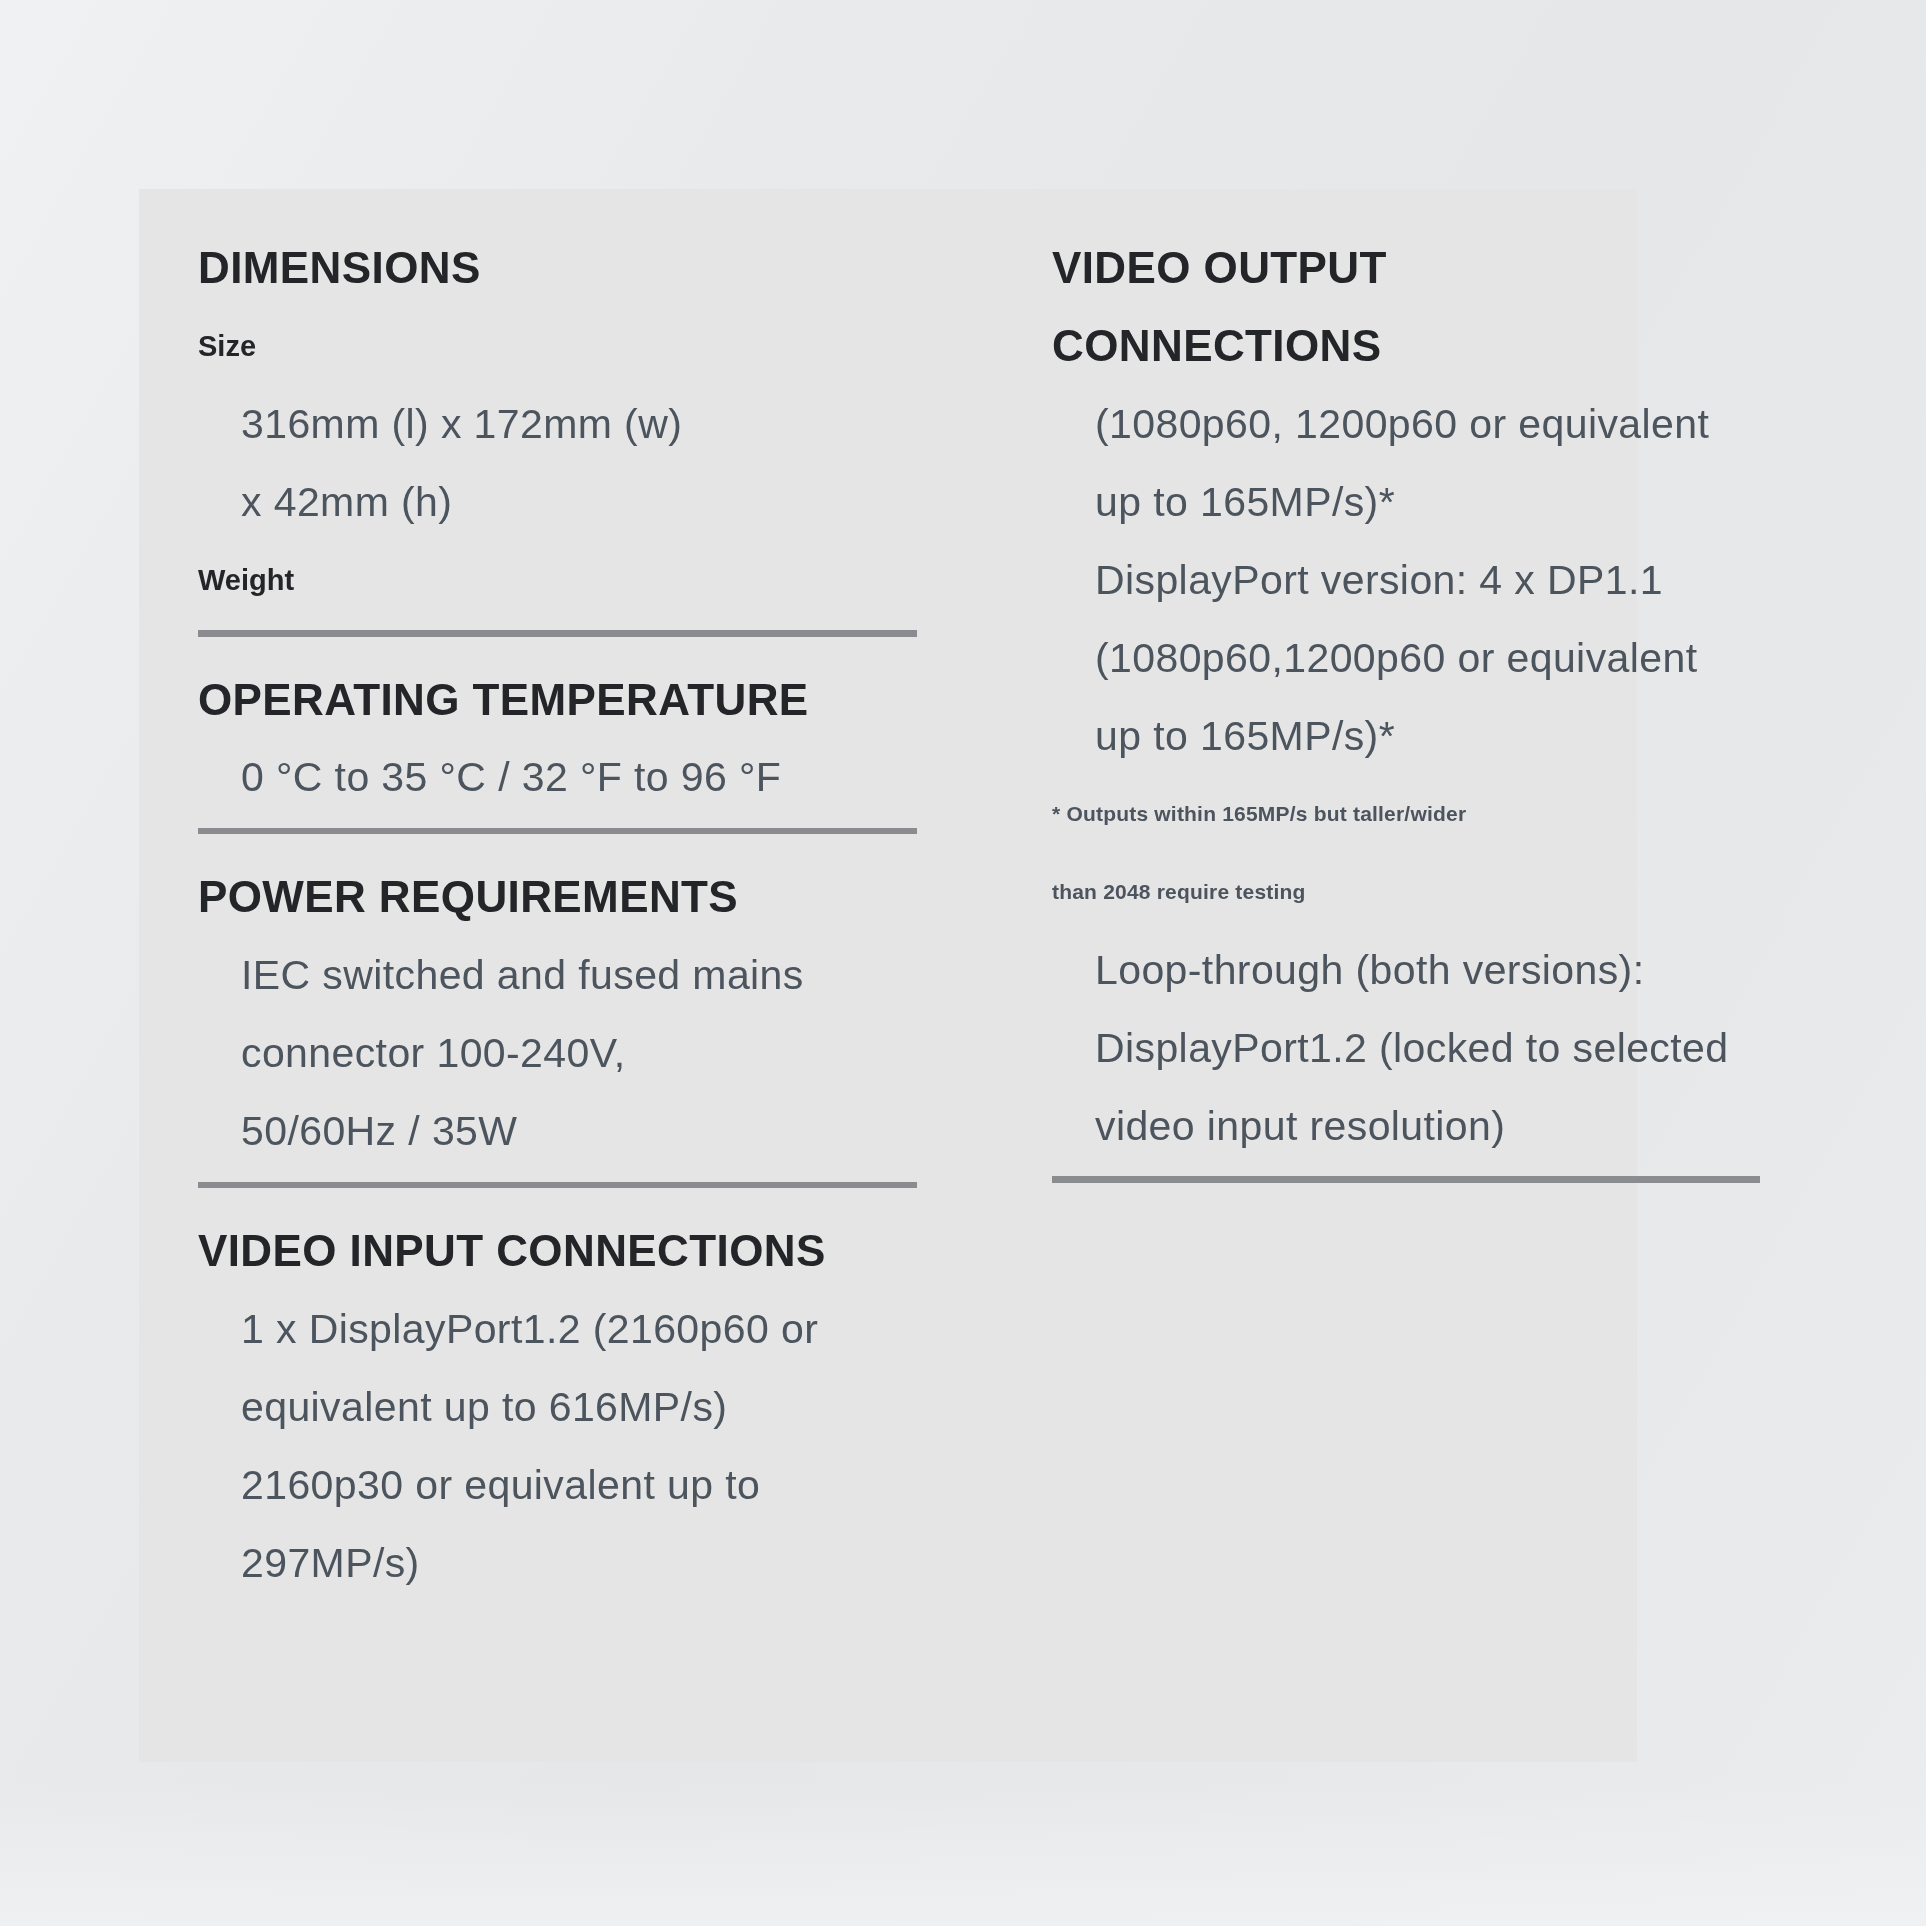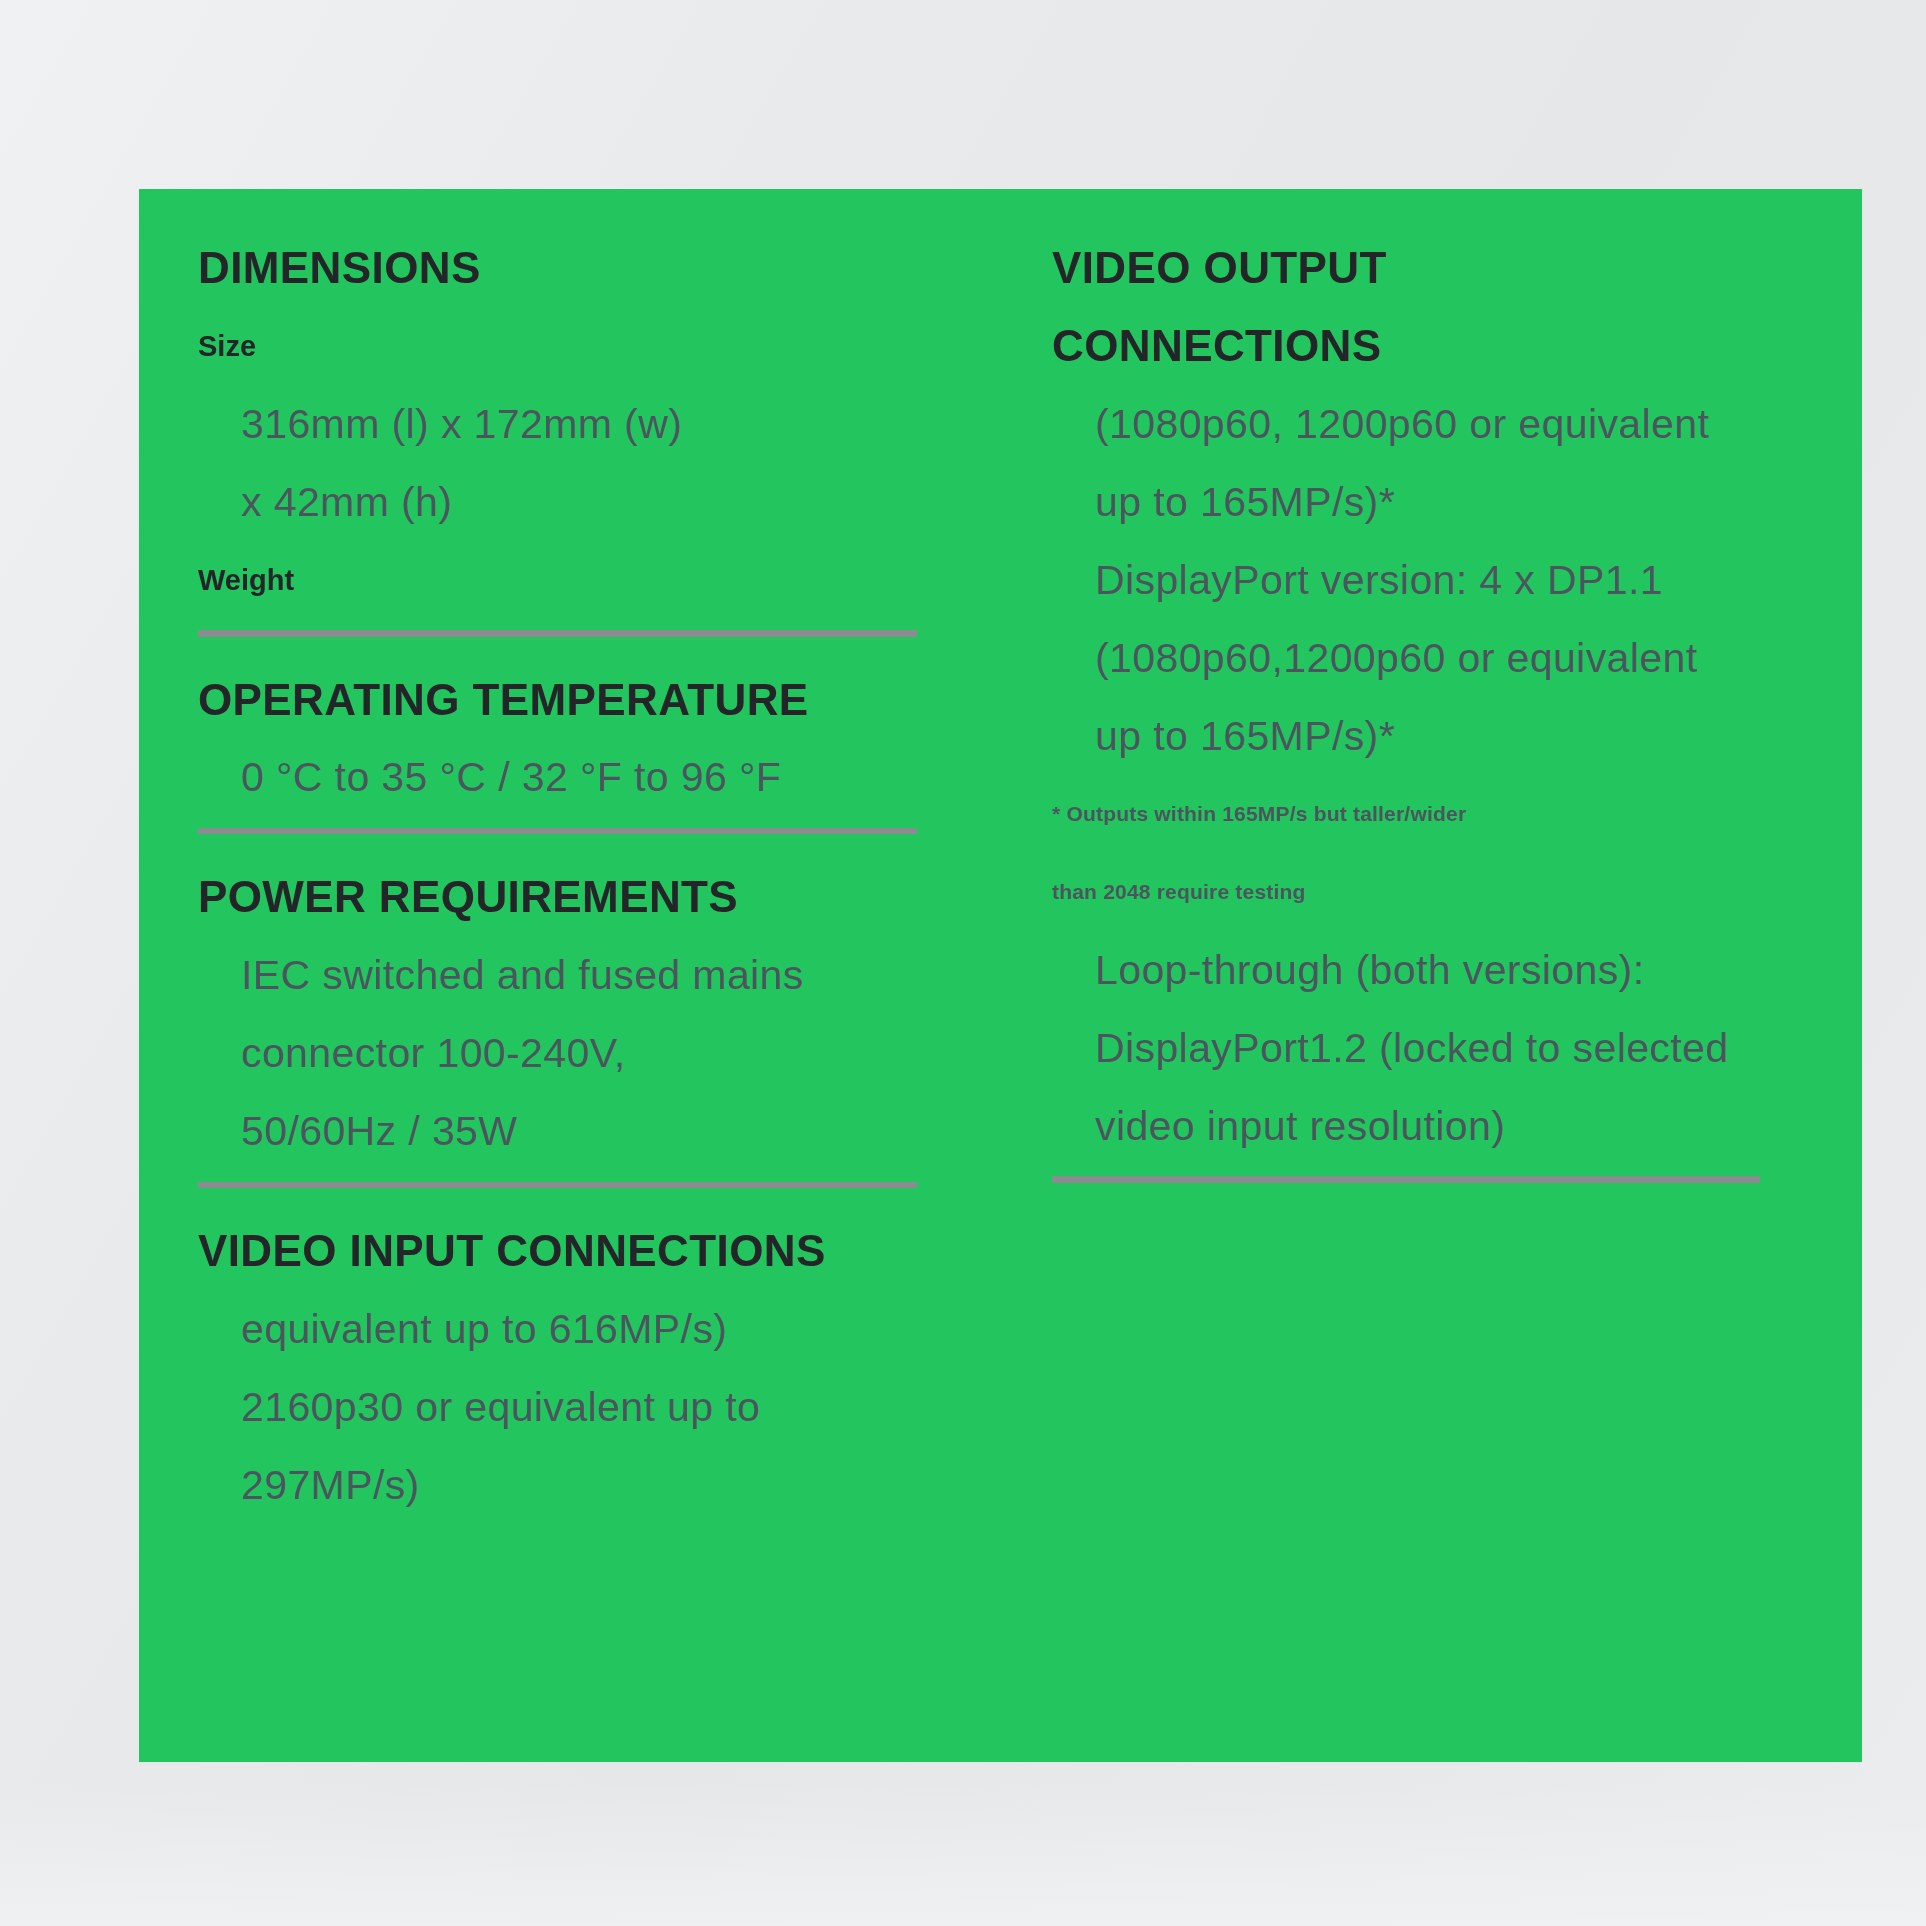--- a/index.html
+++ b/index.html
@@ -20,23 +20,23 @@
     top: 1783px;
     width: 1926px;
     height: 143px;
     background: linear-gradient(180deg, rgba(238,239,241,0) 0%, rgba(240,241,243,0.65) 70%, rgba(241,242,244,0.8) 100%);
     pointer-events: none;
   }
   .card {
     position: absolute;
     left: 139px;
     top: 189px;
-    width: 1723px;
+    width: 1498px;
     height: 1573px;
-    background: #22c55e;
+    background: #e5e5e5;
   }
   .col {
     position: absolute;
     top: 40px;
   }
   .col-left  { left: 59px;   width: 723px; }
   .col-right { left: 913px; width: 750px; }
   .line {
     height: 78px;
     display: flex;
@@ -98,20 +98,21 @@
     <div class="divider divider-left"></div>
 
     <div class="line heading">POWER REQUIREMENTS</div>
     <div class="line bodytext">IEC switched and fused mains</div>
     <div class="line bodytext">connector 100-240V,</div>
     <div class="line bodytext">50/60Hz / 35W</div>
 
     <div class="divider divider-left"></div>
 
     <div class="line heading">VIDEO INPUT CONNECTIONS</div>
+    <div class="line bodytext">1 x DisplayPort1.2 (2160p60 or</div>
     <div class="line bodytext">equivalent up to 616MP/s)</div>
     <div class="line bodytext">2160p30 or equivalent up to</div>
     <div class="line bodytext">297MP/s)</div>
   </div>
 
   <div class="col col-right">
     <div class="line heading">VIDEO OUTPUT</div>
     <div class="line heading">CONNECTIONS</div>
     <div class="line bodytext">(1080p60, 1200p60 or equivalent</div>
     <div class="line bodytext">up to 165MP/s)*</div>

